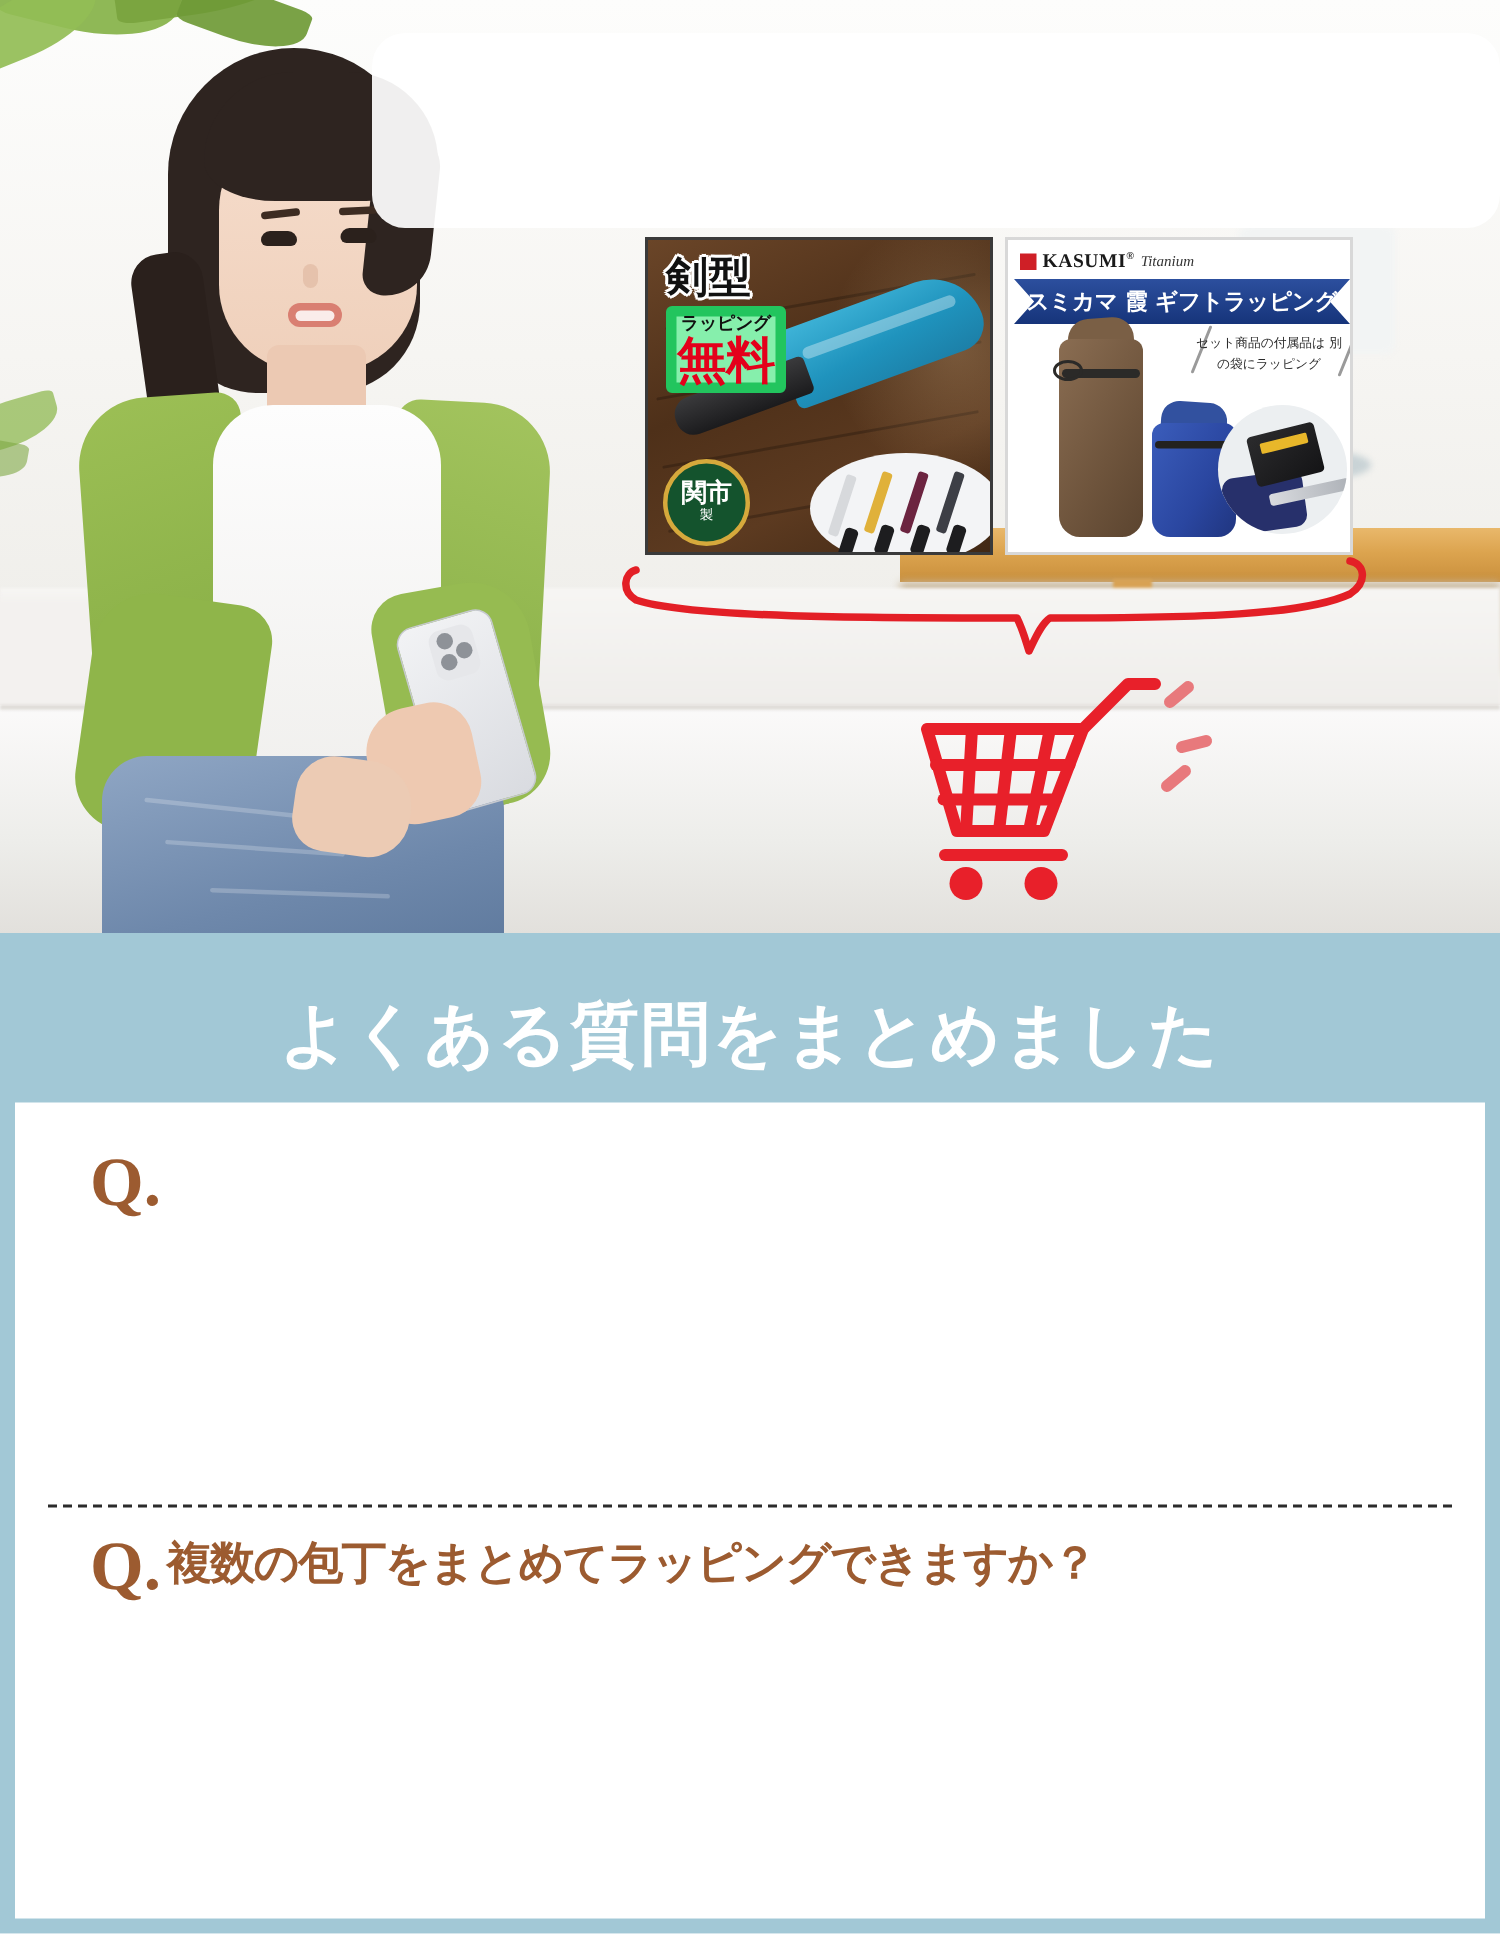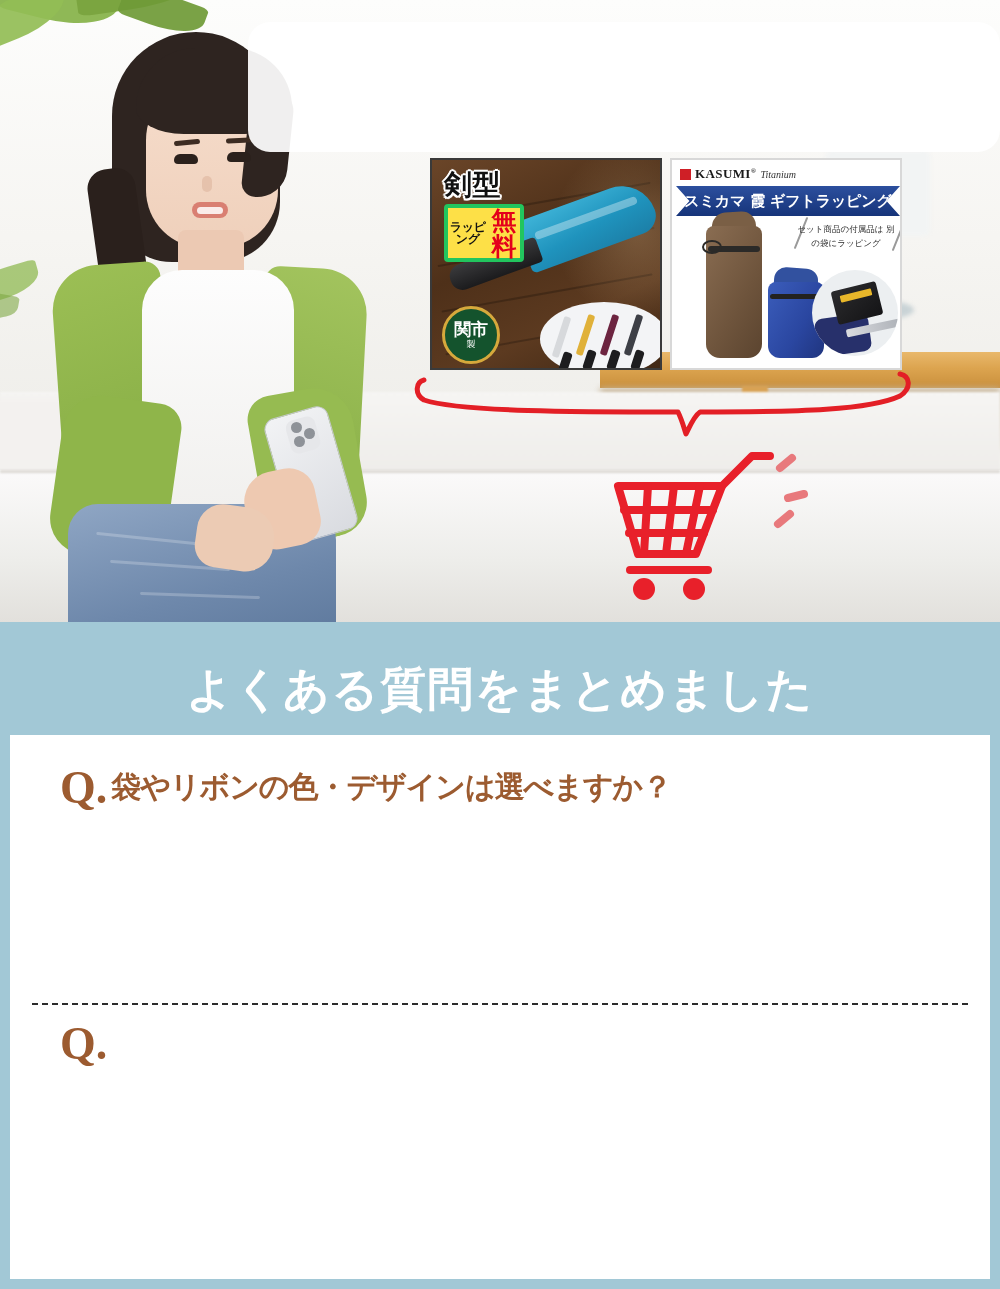--- a/index.html
+++ b/index.html
@@ -252,30 +252,30 @@
 
   .kentype {
     position: absolute; left: 12px; top: 6px;
     font-family: "DejaVu Sans", sans-serif; font-size: 28px; font-weight: 700;
     color: #111; text-shadow: 2px 0 0 #fff, -2px 0 0 #fff, 0 2px 0 #fff, 0 -2px 0 #fff,
                               1.5px 1.5px 0 #fff, -1.5px 1.5px 0 #fff, 1.5px -1.5px 0 #fff, -1.5px -1.5px 0 #fff;
     letter-spacing: .02em;
   }
   .badge-free {
     position: absolute; left: 12px; top: 44px; width: 80px; height: 58px;
-    background: #fde047; border-radius: 4px; text-align: center;
-    display: flex; flex-direction: row; align-items: center; justify-content: center;
-    border: 4px solid #22c55e;
+    background: #86efac; border-radius: 4px; text-align: center;
+    display: flex; flex-direction: column; align-items: center; justify-content: center;
+    border: 7px solid #22c55e;
   }
   .badge-free .bf-top {
     font-family: "DejaVu Sans", sans-serif; font-size: 12px; font-weight: 700;
     color: #111; line-height: 1; letter-spacing: -.02em;
   }
   .badge-free .bf-main {
-    font-family: "DejaVu Sans", sans-serif; font-size: 25px; font-weight: 700;
+    font-family: "DejaVu Sans", sans-serif; font-size: 33px; font-weight: 700;
     color: #e4001b; line-height: 1.05; margin-top: 2px; letter-spacing: -.01em;
   }
   .seal {
     position: absolute; left: 10px; top: 146px; width: 58px; height: 58px;
     border-radius: 50%; background: #14532d; border: 3px solid #d6a93c;
     display: flex; flex-direction: column; align-items: center; justify-content: center;
   }
   .seal .s-main {
     font-family: "DejaVu Sans", sans-serif; font-size: 17px; font-weight: 700;
     color: #fff; line-height: 1; letter-spacing: -.02em;
@@ -583,28 +583,28 @@
 
     <div class="faq-banner">
       <span class="faq-banner-txt">よくある質問をまとめました</span>
     </div>
 
     <div class="faq-card">
 
       <div class="qa qa1">
         <div class="q-row">
           <span class="q-mark">Q.</span>
-          <span class="q-text">袋やリボンの色・デザインは選べますか？</span>
         </div>
       </div>
 
       <div class="divider"></div>
 
       <div class="qa qa2">
         <div class="q-row">
           <span class="q-mark">Q.</span>
+          <span class="q-text">複数の包丁をまとめてラッピングできますか？</span>
         </div>
       </div>
 
     </div>
   </section>
 
 </div>
 
 </body></html>

